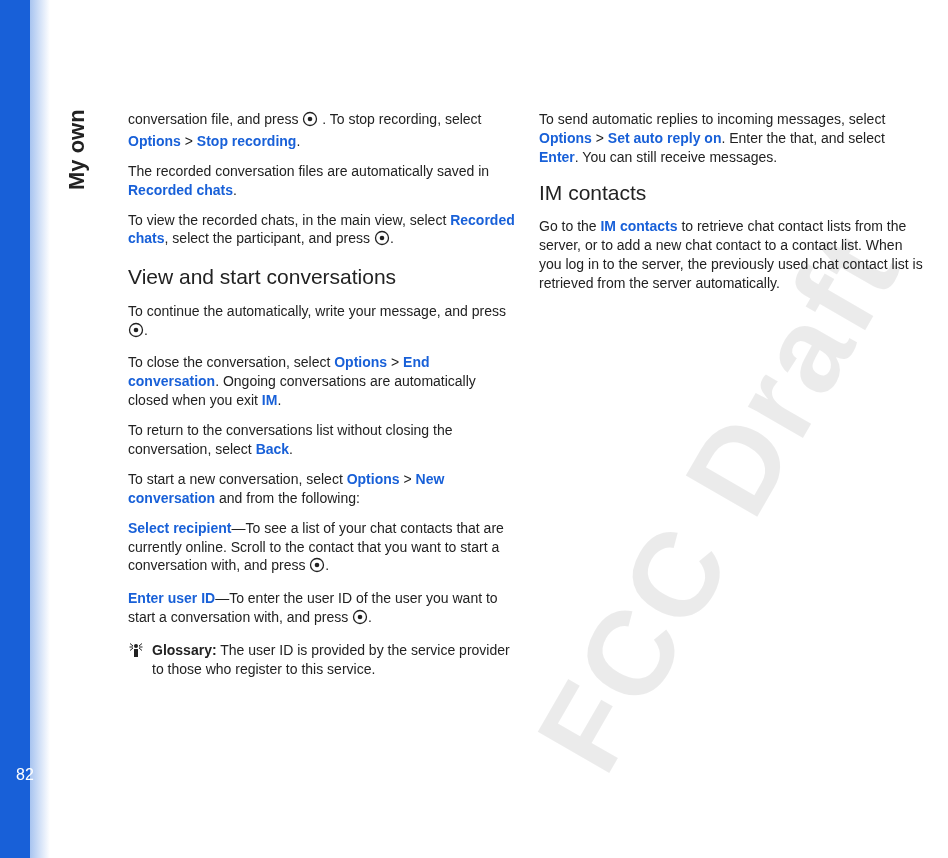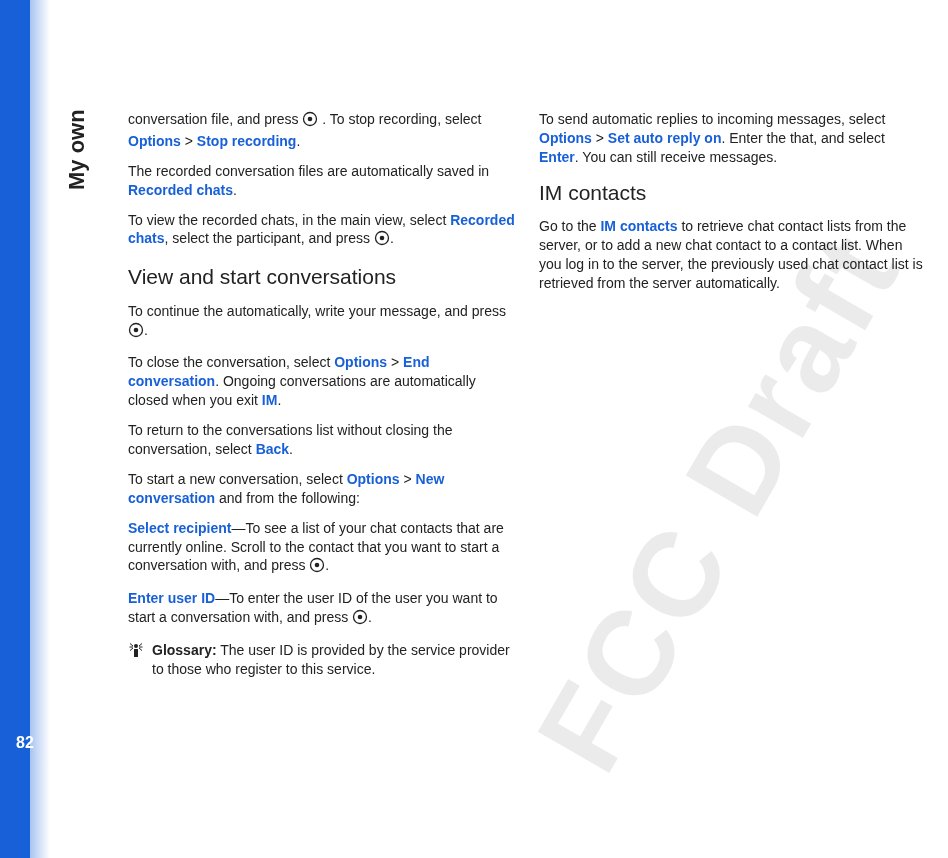--- a/index.html
+++ b/index.html
@@ -31,24 +31,24 @@
     position: absolute;
     left: 0;
     top: 0;
     width: 50px;
     height: 858px;
     background: linear-gradient(to right, #1860d8 0%, #1860d8 60%, #a8c4f0 60%, #fff 100%);
   }
   .page-number {
     position: absolute;
     left: 0;
-    top: 732px;
+    top: 764px;
     width: 50px;
     text-align: center;
-    font-weight: 700;
+    font-weight: 400;
     font-size: 16px;
     color: #fff;
   }
   .side-title {
     position: absolute;
     left: 62px;
     top: 190px;
     transform: rotate(-90deg);
     transform-origin: left top;
     font-size: 22px;

